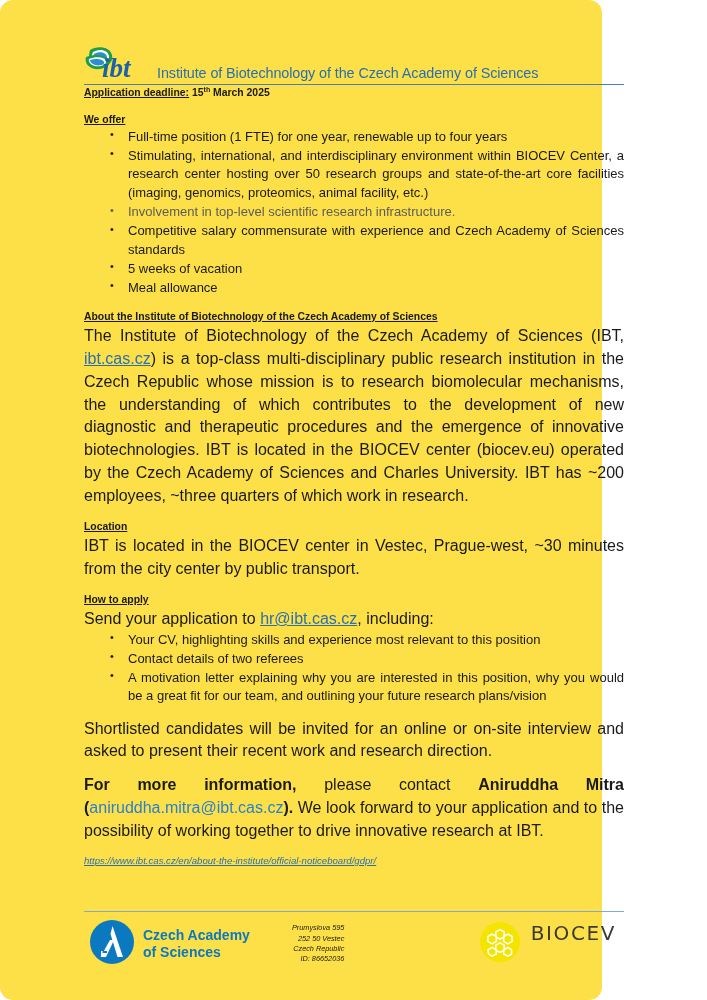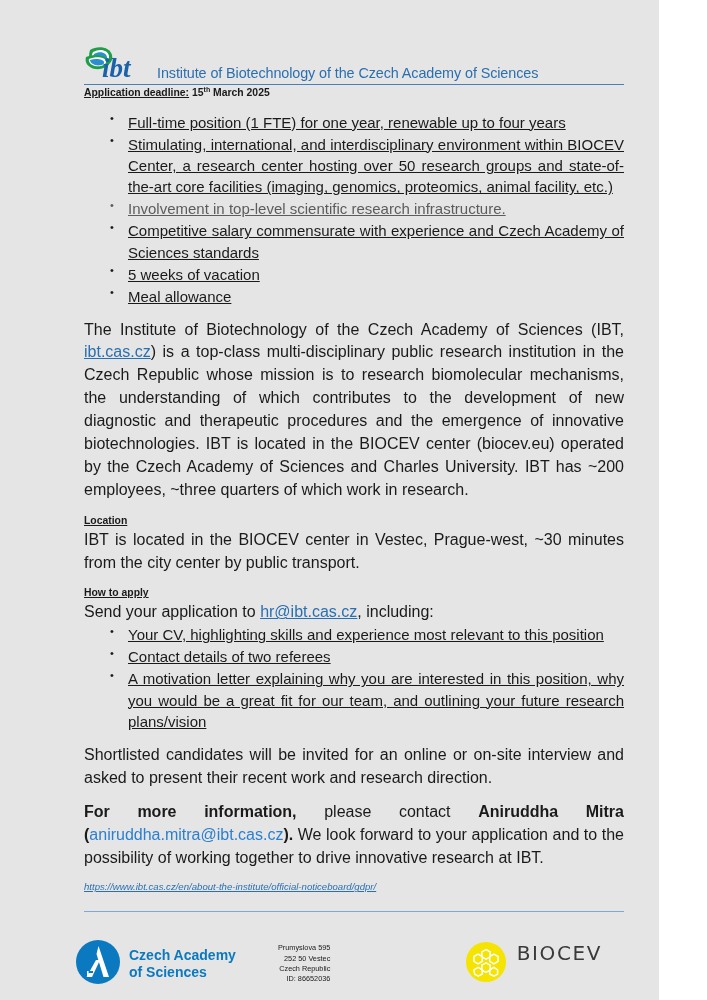--- a/index.html
+++ b/index.html
@@ -11,23 +11,24 @@
     width: 707px;
     height: 1000px;
     font-family: "Liberation Sans", sans-serif;
     color: #1a1a1a;
     position: relative;
     overflow: hidden;
   }
   .page {
     position: absolute;
     left: 0; top: 0;
-    width: 659px;
+    width: 602px;
     height: 1000px;
-    background: #e5e5e5;
+    background: #fde047;
+    border-radius: 13px;
   }
   .content {
     position: absolute;
     left: 84px;
     top: 42px;
     width: 540px;
   }
 
   
   .doc-header {
@@ -90,25 +91,24 @@
   }
 
   ul.bullets {
     margin: 0;
     padding: 0;
     list-style: none;
   }
   ul.bullets > li {
     position: relative;
     padding-left: 44px;
-    font-size: 15px;
+    font-size: 13px;
     line-height: 1.43;
     text-align: justify;
     margin-bottom: 0.5px;
-    text-decoration: underline;
   }
   ul.bullets > li::before {
     content: "\2022";
     position: absolute;
     left: 26px;
     top: -0.5px;
     font-size: 11px;
   }
   ul.bullets > li.muted { color: #5c5c5c; }
 
@@ -138,26 +138,25 @@
     position: absolute;
     left: 84px;
     top: 903px;
     width: 540px;
     border: none;
     border-top: 1px solid #7fa8d4;
     height: 0;
   }
   .footer {
     position: absolute;
-    left: 76px;
+    left: 90px;
     top: 920px;
     width: 540px;
     display: flex;
     align-items: center;
-    margin-top: 20px;
   }
   .cas-logo {
     display: flex;
     align-items: center;
     gap: 9px;
     width: 196px;
     flex: none;
   }
   .cas-mark { flex: none; }
   .cas-text {
@@ -168,20 +167,21 @@
     white-space: nowrap;
   }
   .addr {
     display: flex;
     gap: 14px;
     color: #1a1a1a;
     font-size: 7.3px;
     line-height: 1.42;
     flex: none;
     padding-left: 6px;
+    font-style: italic;
   }
   .addr-col-right { text-align: right; }
   .addr-col-left { text-align: left; }
   .addr div { white-space: nowrap; }
   .biocev {
     display: flex;
     align-items: flex-start;
     gap: 10px;
     margin-left: auto;
     padding-right: 14px;
@@ -216,31 +216,33 @@
         </svg>
       </div>
       <div class="header-title">Institute of Biotechnology of the Czech Academy of Sciences</div>
     </div>
     <hr class="header-rule">
 
     <p class="lead"><span class="ul">Application deadline:</span><span class="val"> 15</span><sup>th</sup><span class="val"> March 2025</span></p>
 
     <div class="spacer"></div>
 
+    <h2 class="section">We offer</h2>
     <ul class="bullets">
       <li>Full-time position (1 FTE) for one year, renewable up to four years</li>
       <li>Stimulating, international, and interdisciplinary environment within BIOCEV Center, a research center hosting over 50 research groups and state-of-the-art core facilities (imaging, genomics, proteomics, animal facility, etc.)</li>
       <li class="muted">Involvement in top-level scientific research infrastructure.</li>
       <li>Competitive salary commensurate with experience and Czech Academy of Sciences standards</li>
       <li>5 weeks of vacation</li>
       <li>Meal allowance</li>
     </ul>
 
     <div class="spacer"></div>
 
+    <h2 class="section">About the Institute of Biotechnology of the Czech Academy of Sciences</h2>
     <p class="para"><span>The Institute of Biotechnology of the Czech Academy of Sciences (IBT, </span><a class="link" href="#">ibt.cas.cz</a><span>) is a top-class multi-disciplinary public research institution in the Czech Republic whose mission is to research biomolecular mechanisms, the understanding of which contributes to the development of new diagnostic and therapeutic procedures and the emergence of innovative biotechnologies. IBT is located in the BIOCEV center (biocev.eu) operated by the Czech Academy of Sciences and Charles University. IBT has ~200 employees, ~three quarters of which work in research.</span></p>
 
     <div class="spacer"></div>
 
     <h2 class="section">Location</h2>
     <p class="para">IBT is located in the BIOCEV center in Vestec, Prague-west, ~30 minutes from the city center by public transport.</p>
 
     <div class="spacer"></div>
 
     <h2 class="section">How to apply</h2>

